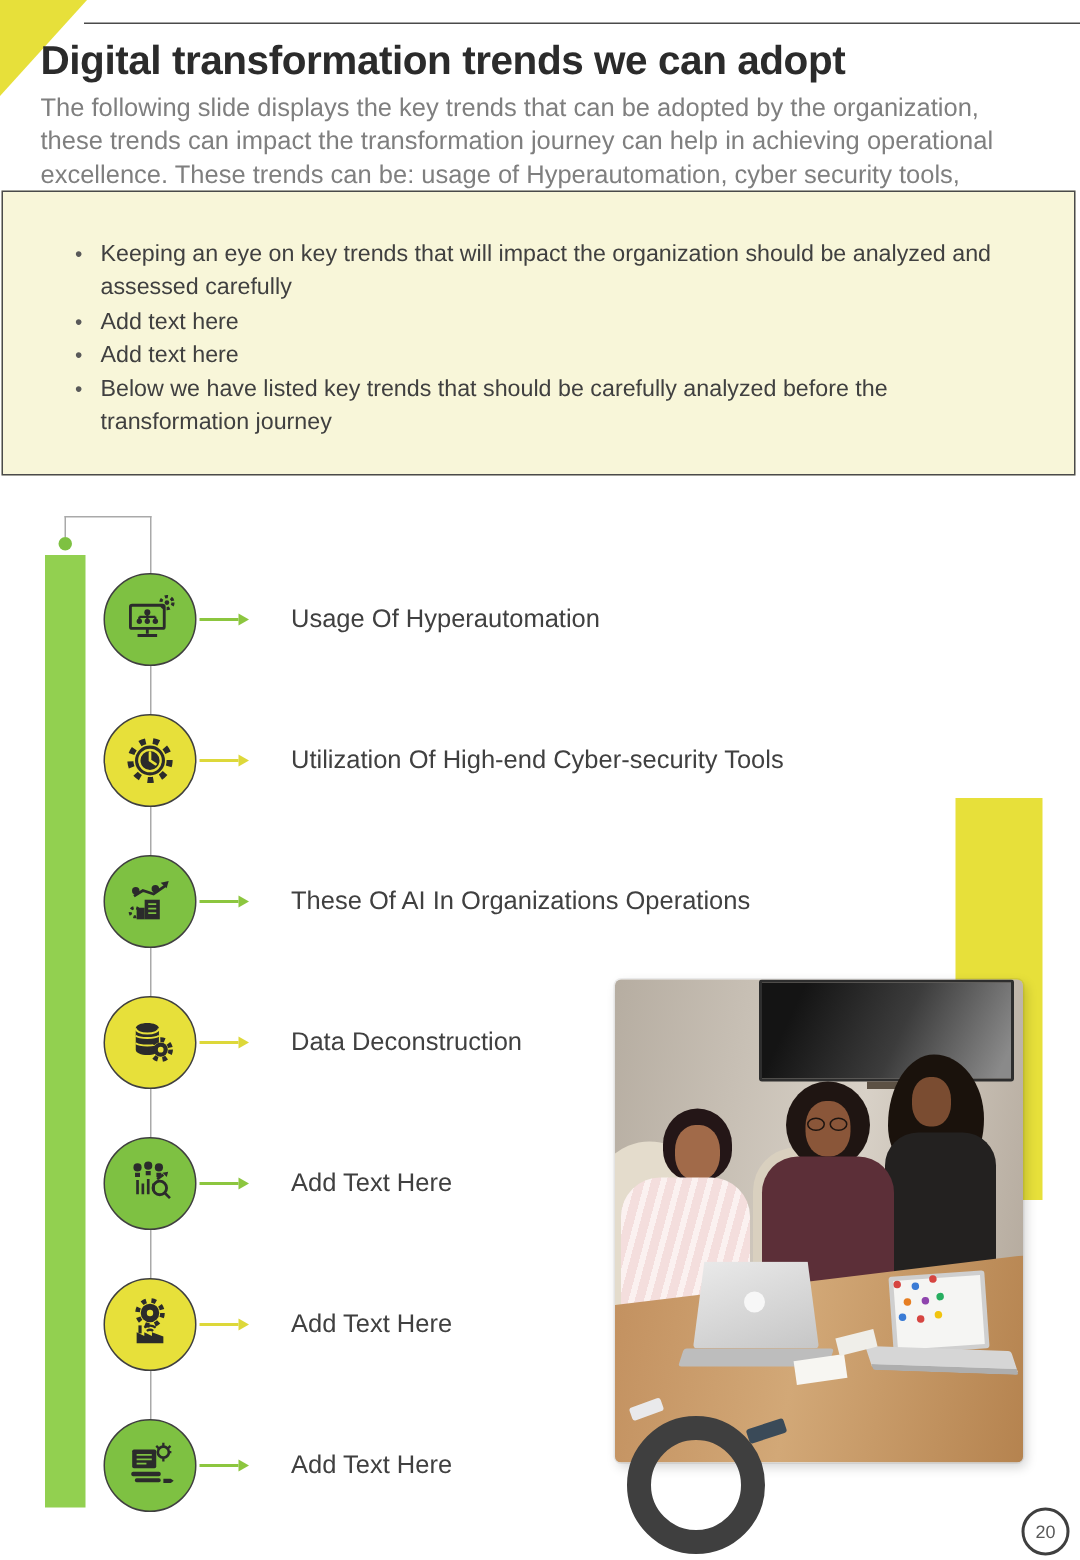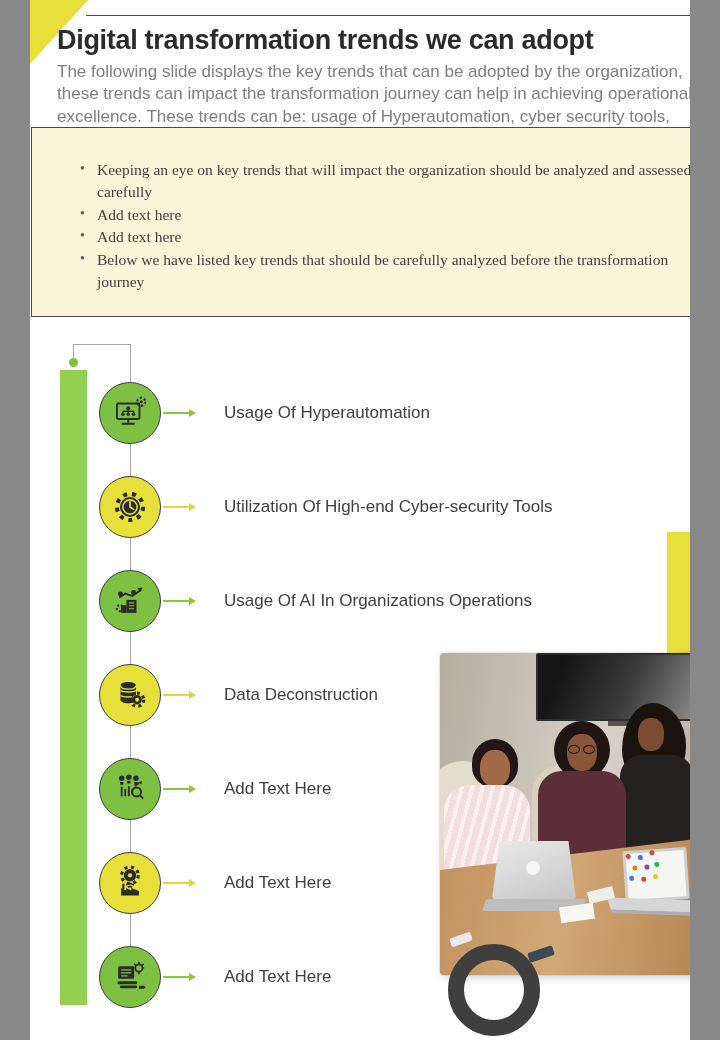--- a/index.html
+++ b/index.html
@@ -6,36 +6,36 @@
     --accent-yellow:#e7e03a;
     --accent-green-bar:#92d050;
     --circle-green:#7ec142;
     --dark-text:#404040;
     --subtitle-gray:#7f7f7f;
     --callout-bg:#f8f6d9;
   }
   *{margin:0;padding:0;box-sizing:border-box;}
   body{background:#888;font-family:"Liberation Sans",sans-serif;}
   .slide{
-    position:relative;width:660px;height:1040px;background:#ffffff;
+    position:relative;width:720px;height:1040px;background:#ffffff;
     overflow:hidden;margin:0 auto;
   }
   
   .corner-accent{position:absolute;top:0;left:0;width:58px;height:64px;
     background:var(--accent-yellow);
     clip-path:polygon(0 0,100% 0,0 100%);}
   .header-divider{position:absolute;top:15px;left:56px;right:0;height:1px;background:#4a4a4a;}
   .title{position:absolute;top:25px;left:27px;font-size:27px;font-weight:bold;
     color:#2b2b2b;letter-spacing:-0.3px;white-space:nowrap;}
   .subtitle{position:absolute;top:61px;left:27px;width:652px;font-size:17px;
     color:var(--subtitle-gray);line-height:1.32;}
   
   .callout{position:absolute;top:127px;left:1px;width:716px;height:190px;
     background:var(--callout-bg);border:1px solid #4a4a4a;}
-  .callout ul{margin:31px 0 0 46px;list-style:none;font-family:Liberation Serif, serif;}
+  .callout ul{margin:31px 0 0 46px;list-style:none;}
   .callout li{position:relative;padding-left:19px;font-size:15.5px;color:var(--dark-text);
     line-height:1.45;max-width:622px;}
   .callout li::before{content:"\2022";position:absolute;left:2px;top:0;color:#595959;font-size:14px;}
   
   .green-bar{position:absolute;left:30px;top:370px;width:27px;height:635px;background:var(--accent-green-bar);}
   .yellow-bar{position:absolute;left:637px;top:532px;width:58px;height:268px;background:var(--accent-yellow);z-index:1;}
   .connector-h{position:absolute;left:43px;top:344px;width:58px;height:1px;background:#a9a9a9;}
   .connector-v{position:absolute;left:43px;top:344px;width:1px;height:14px;background:#a9a9a9;}
   .connector-dot{position:absolute;left:39px;top:358px;width:9px;height:9px;border-radius:50%;background:var(--circle-green);}
   .spine{position:absolute;left:100px;top:344px;width:1px;height:633px;background:#a9a9a9;}
@@ -186,21 +186,21 @@
       <path d="M15 17.5h4.5M15 20h4.5M15 22.5h4.5" stroke="#7ec142" stroke-width="1"></path>
       <rect x="8.5" y="19.5" width="4.5" height="6.5" fill="#2b2b2b"></rect>
       <circle cx="7.5" cy="22" r="2.6" fill="none" stroke="#2b2b2b" stroke-width="1.7" stroke-dasharray="1.6 1.6"></circle>
             </svg>
           </span>
     </div>
     <div class="tl-arrow green">
       <span class="shaft"></span>
           <span class="head"></span>
     </div>
-    <span class="tl-label">Usage Of AI In Organizations Operations</span>
+    <span class="tl-label">These Of AI In Organizations Operations</span>
   </div>
 
   <div class="tl-row" style="top: 664px; text-align: right;">
     <div class="tl-circle yellow">
       <span class="tl-icon">
             <svg viewBox="0 0 32 32">
               <path d="M8 8c0-1.8 2.9-3 6.5-3S21 6.2 21 8v12c0 1.8-2.9 3-6.5 3S8 21.8 8 20z" fill="#2b2b2b"></path>
       <path d="M8 8c0 1.8 2.9 3 6.5 3S21 9.8 21 8M8 12.2c2.2 1.7 10.8 1.7 13 0M8 16.4c2.2 1.7 10.8 1.7 13 0" stroke="#e7e03a" stroke-width="1.1" fill="none"></path>
       <circle cx="22" cy="20" r="5.6" fill="none" stroke="#2b2b2b" stroke-width="2.6" stroke-dasharray="2.5 2.7"></circle>
       <circle cx="22" cy="20" r="4" fill="#2b2b2b"></circle>

